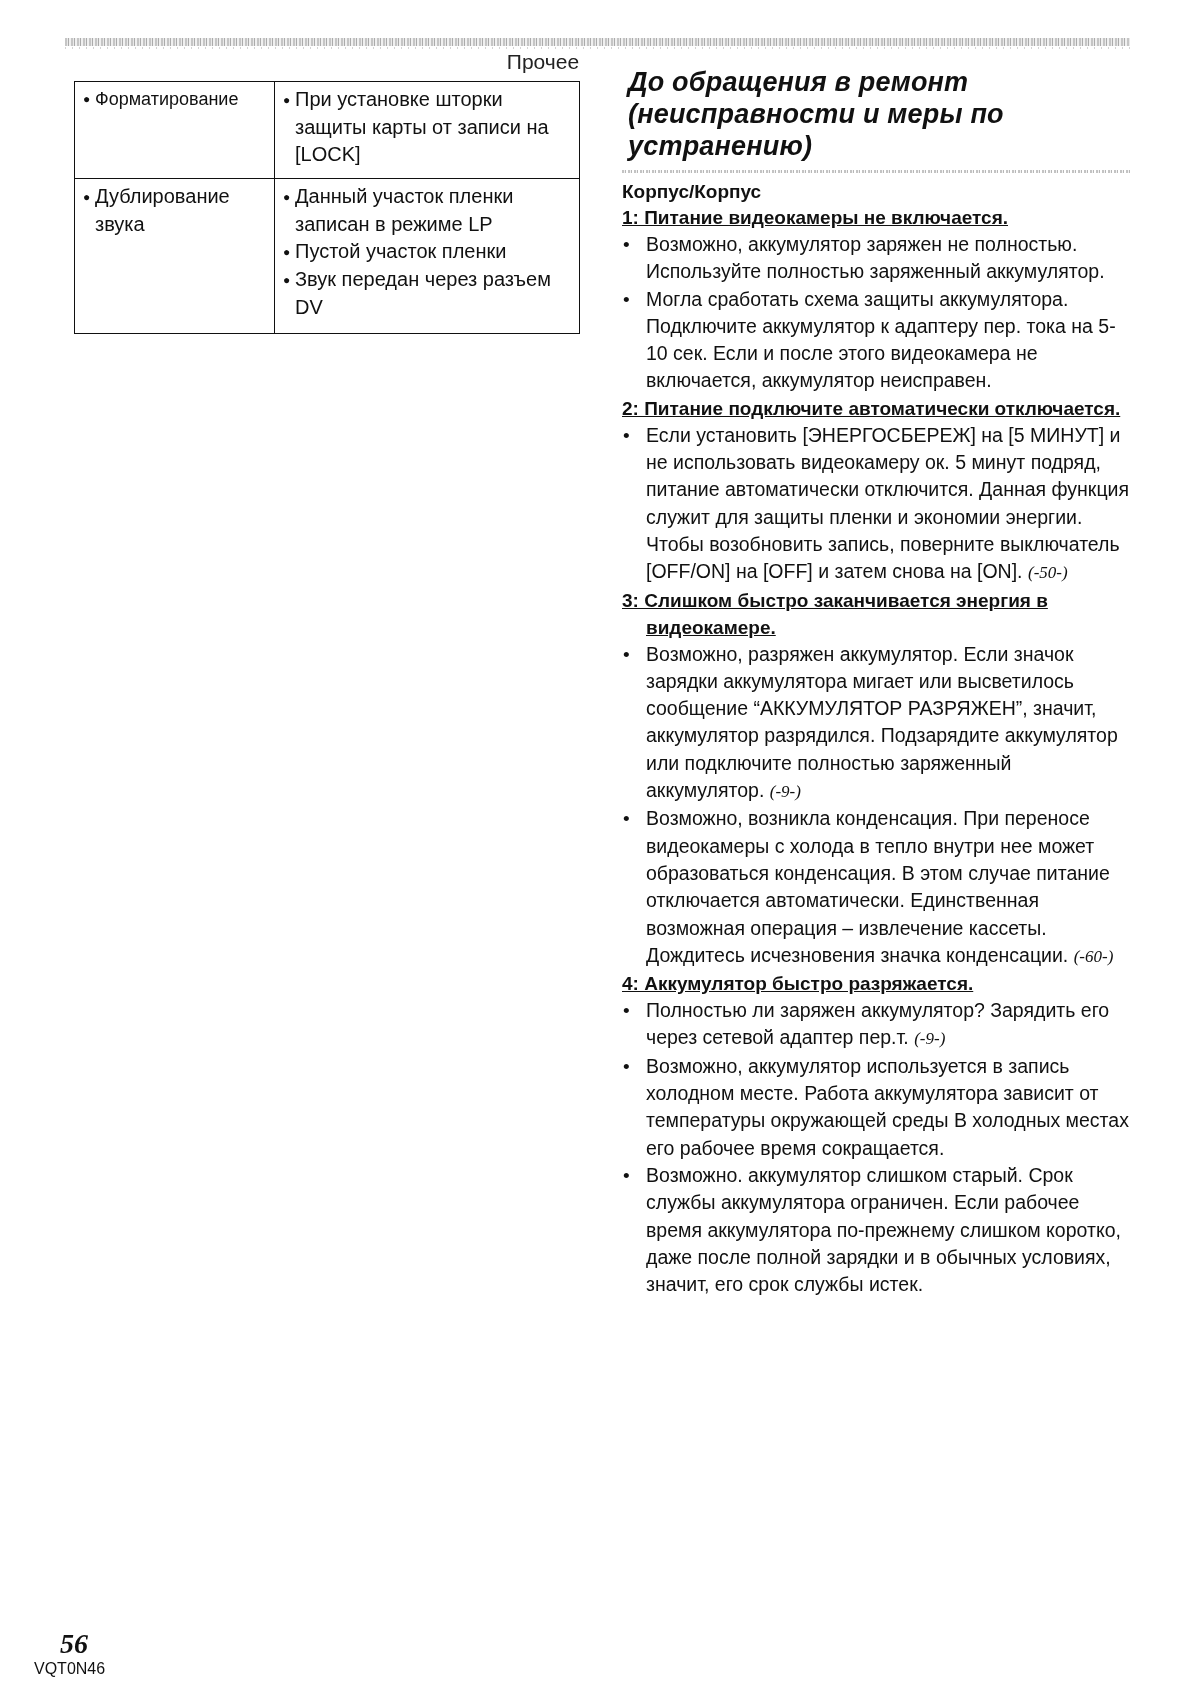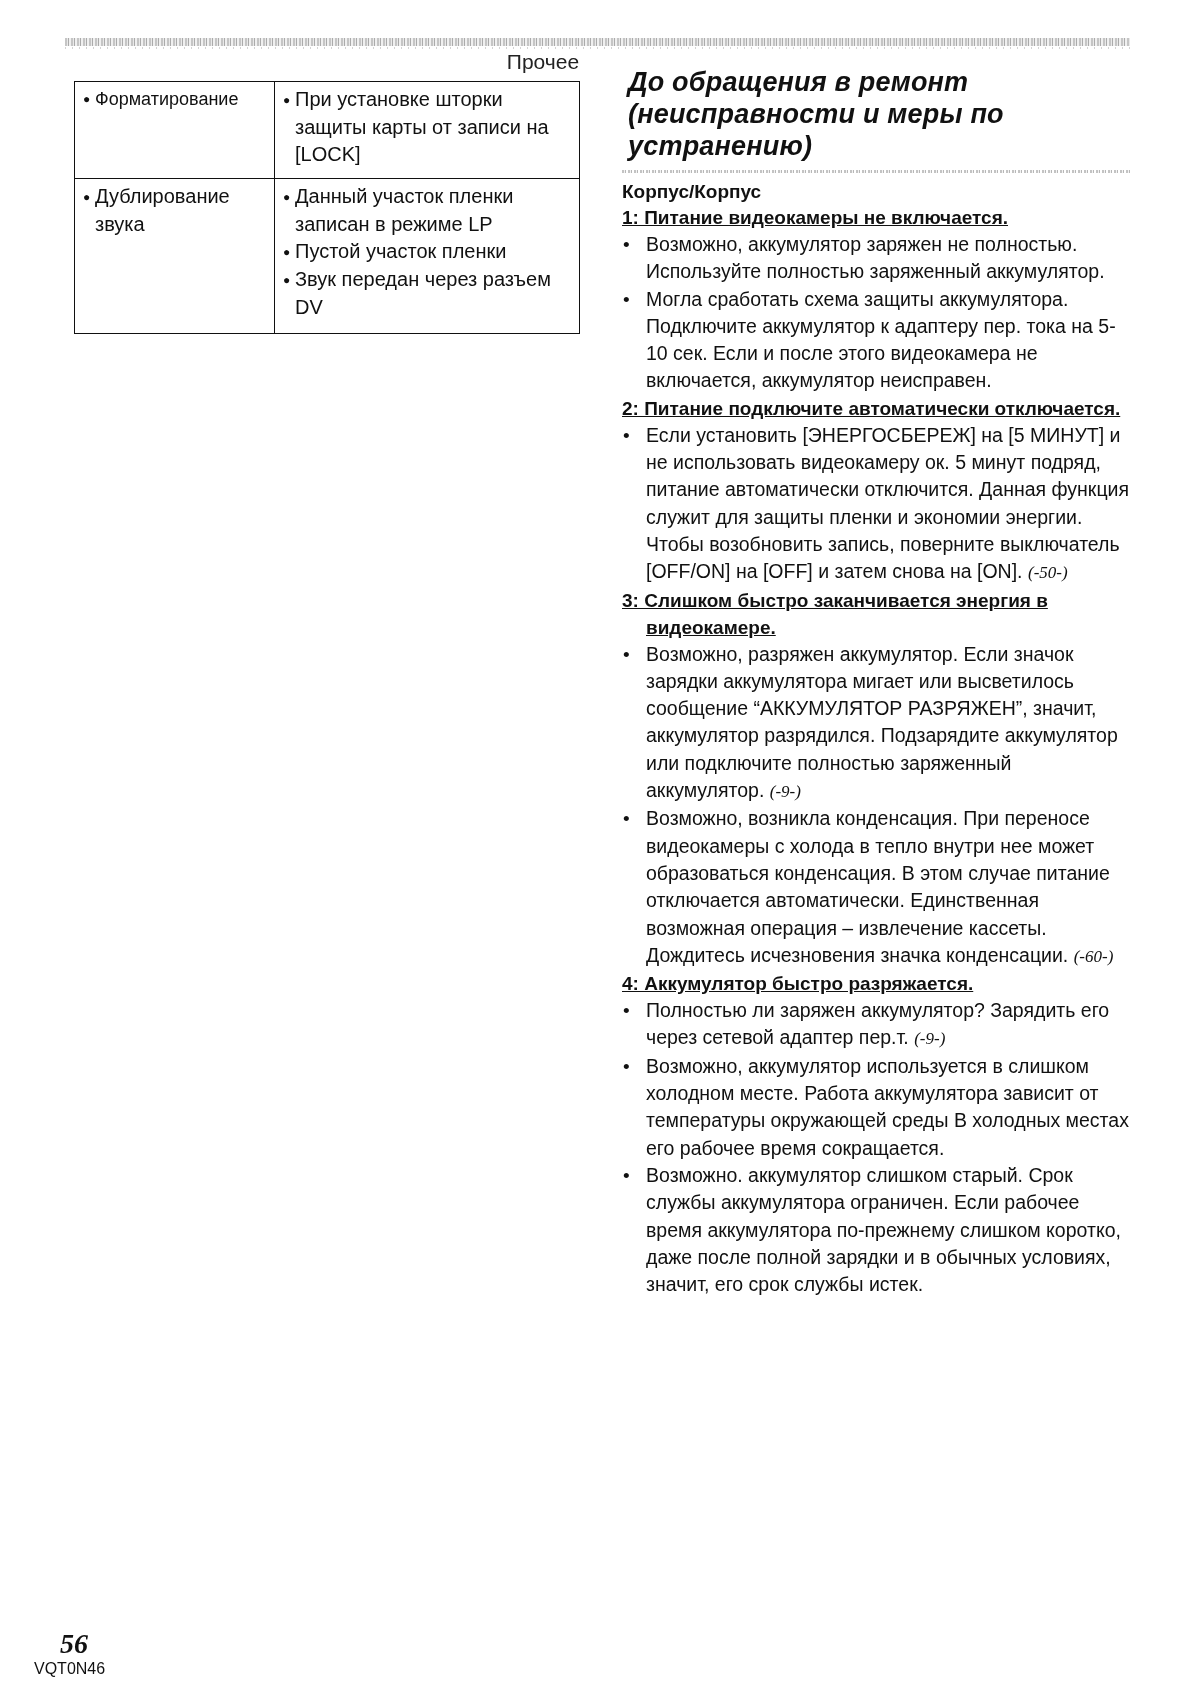--- a/index.html
+++ b/index.html
@@ -103,18 +103,18 @@
 
   <p class="problem">2: Питание подключите автоматически отключается.</p>
   <p class="solution"><span class="dot">•</span><span>Если установить [ЭНЕРГОСБЕРЕЖ] на [5 МИНУТ] и не использовать видеокамеру ок. 5 минут подряд, питание автоматически отключится. Данная функция служит для защиты пленки и экономии энергии. Чтобы возобновить запись, поверните выключатель [OFF/ON] на [OFF] и затем снова на [ON].</span> <span class="ref">(-50-)</span></p>
 
   <p class="problem">3: Слишком быстро заканчивается энергия в видеокамере.</p>
   <p class="solution"><span class="dot">•</span><span>Возможно, разряжен аккумулятор. Если значок зарядки аккумулятора мигает или высветилось сообщение “АККУМУЛЯТОР РАЗРЯЖЕН”, значит, аккумулятор разрядился. Подзарядите аккумулятор или подключите полностью заряженный аккумулятор.</span> <span class="ref">(-9-)</span></p>
   <p class="solution"><span class="dot">•</span><span>Возможно, возникла конденсация. При переносе видеокамеры с холода в тепло внутри нее может образоваться конденсация. В этом случае питание отключается автоматически. Единственная возможная операция – извлечение кассеты. Дождитесь исчезновения значка конденсации.</span> <span class="ref">(-60-)</span></p>
 
   <p class="problem">4: Аккумулятор быстро разряжается.</p>
   <p class="solution"><span class="dot">•</span><span>Полностью ли заряжен аккумулятор? Зарядить его через сетевой адаптер пер.т.</span> <span class="ref">(-9-)</span></p>
-  <p class="solution"><span class="dot">•</span><span>Возможно, аккумулятор используется в слишком холодном месте. Работа аккумулятора зависит от температуры окружающей среды В холодных местах его рабочее время сокращается.</span></p>
+  <p class="solution"><span class="dot">•</span><span>Возможно, аккумулятор используется в запись холодном месте. Работа аккумулятора зависит от температуры окружающей среды В холодных местах его рабочее время сокращается.</span></p>
   <p class="solution"><span class="dot">•</span><span>Возможно. аккумулятор слишком старый. Срок службы аккумулятора ограничен. Если рабочее время аккумулятора по-прежнему слишком коротко, даже после полной зарядки и в обычных условиях, значит, его срок службы истек.</span></p>
 </div>
 
 <div class="page-num">56</div>
 <div class="doc-code">VQT0N46</div>
 
 </body></html>

